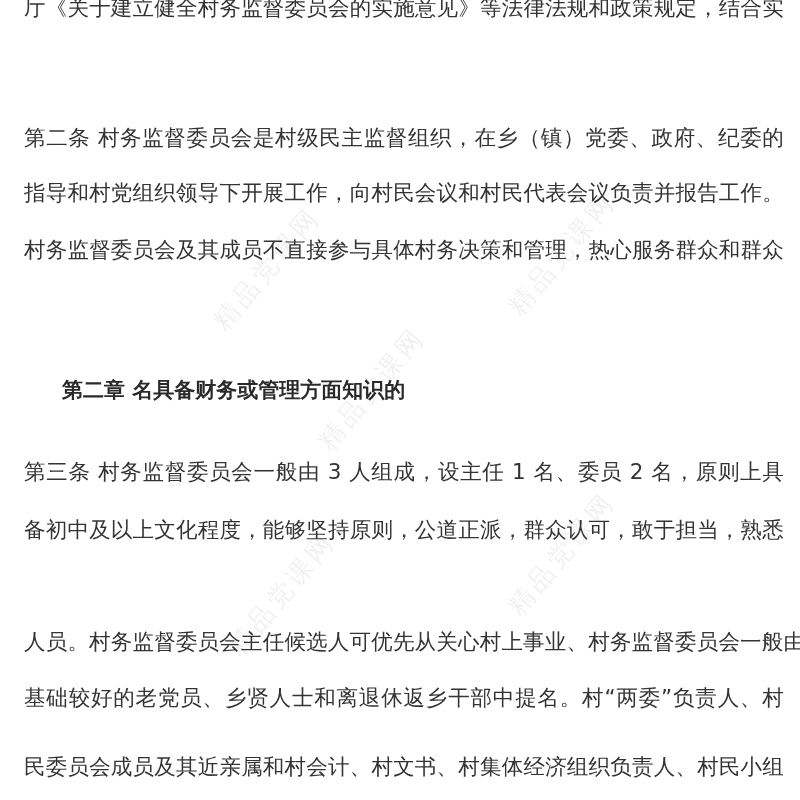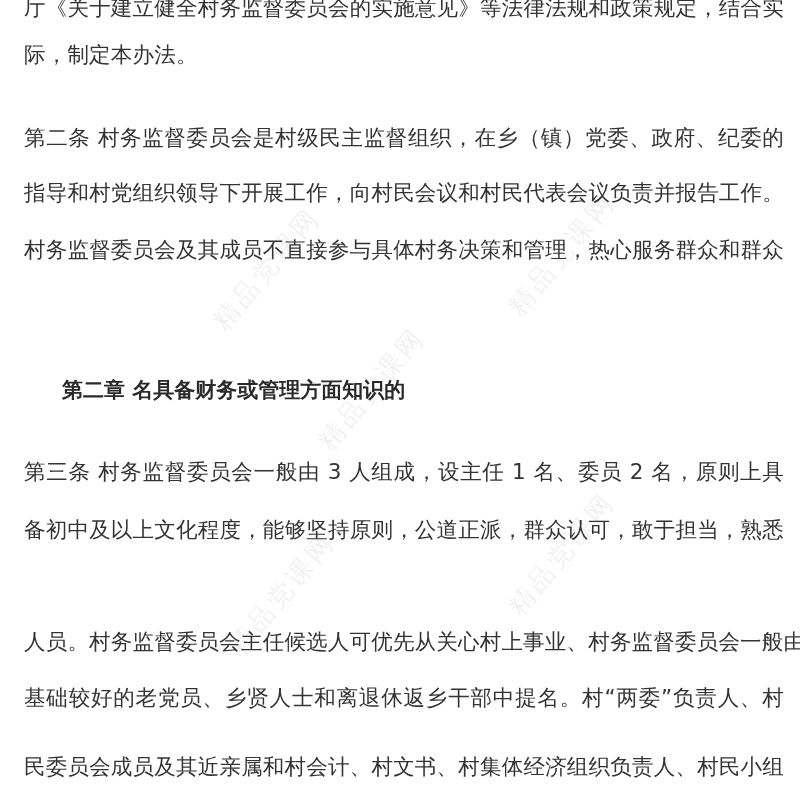--- a/index.html
+++ b/index.html
@@ -55,21 +55,20 @@
       pointer-events: none;
       font-family: "DejaVu Sans", sans-serif;
     }
   </style>
 </head>
 <body>
 
 <div class="page">
 
   <div class="line justify" style="top:-7px">厅《关于建立健全村务监督委员会的实施意见》等法律法规和政策规定，结合实</div>
-  <div class="line" style="top:40px">际，制定本办法。</div>
 
   <div class="line justify" style="top:178px">指导和村党组织领导下开展工作，向村民会议和村民代表会议负责并报告工作。</div>
   <div class="line justify" style="top:123px">第二条  村务监督委员会是村级民主监督组织，在乡（镇）党委、政府、纪委的</div>
   <div class="line justify" style="top:235px">村务监督委员会及其成员不直接参与具体村务决策和管理，热心服务群众和群众</div>
 
   <div class="heading" style="top:375px">第二章  名具备财务或管理方面知识的</div>
 
   <div class="line justify" style="top:457px"> 第三条  村务监督委员会一般由 3 人组成，设主任 1 名、委员 2 名，原则上具</div>
   <div class="line justify" style="top:515px">备初中及以上文化程度，能够坚持原则，公道正派，群众认可，敢于担当，熟悉</div>
   <div class="line justify" style="top:627px">人员。村务监督委员会主任候选人可优先从关心村上事业、村务监督委员会一般由</div>

